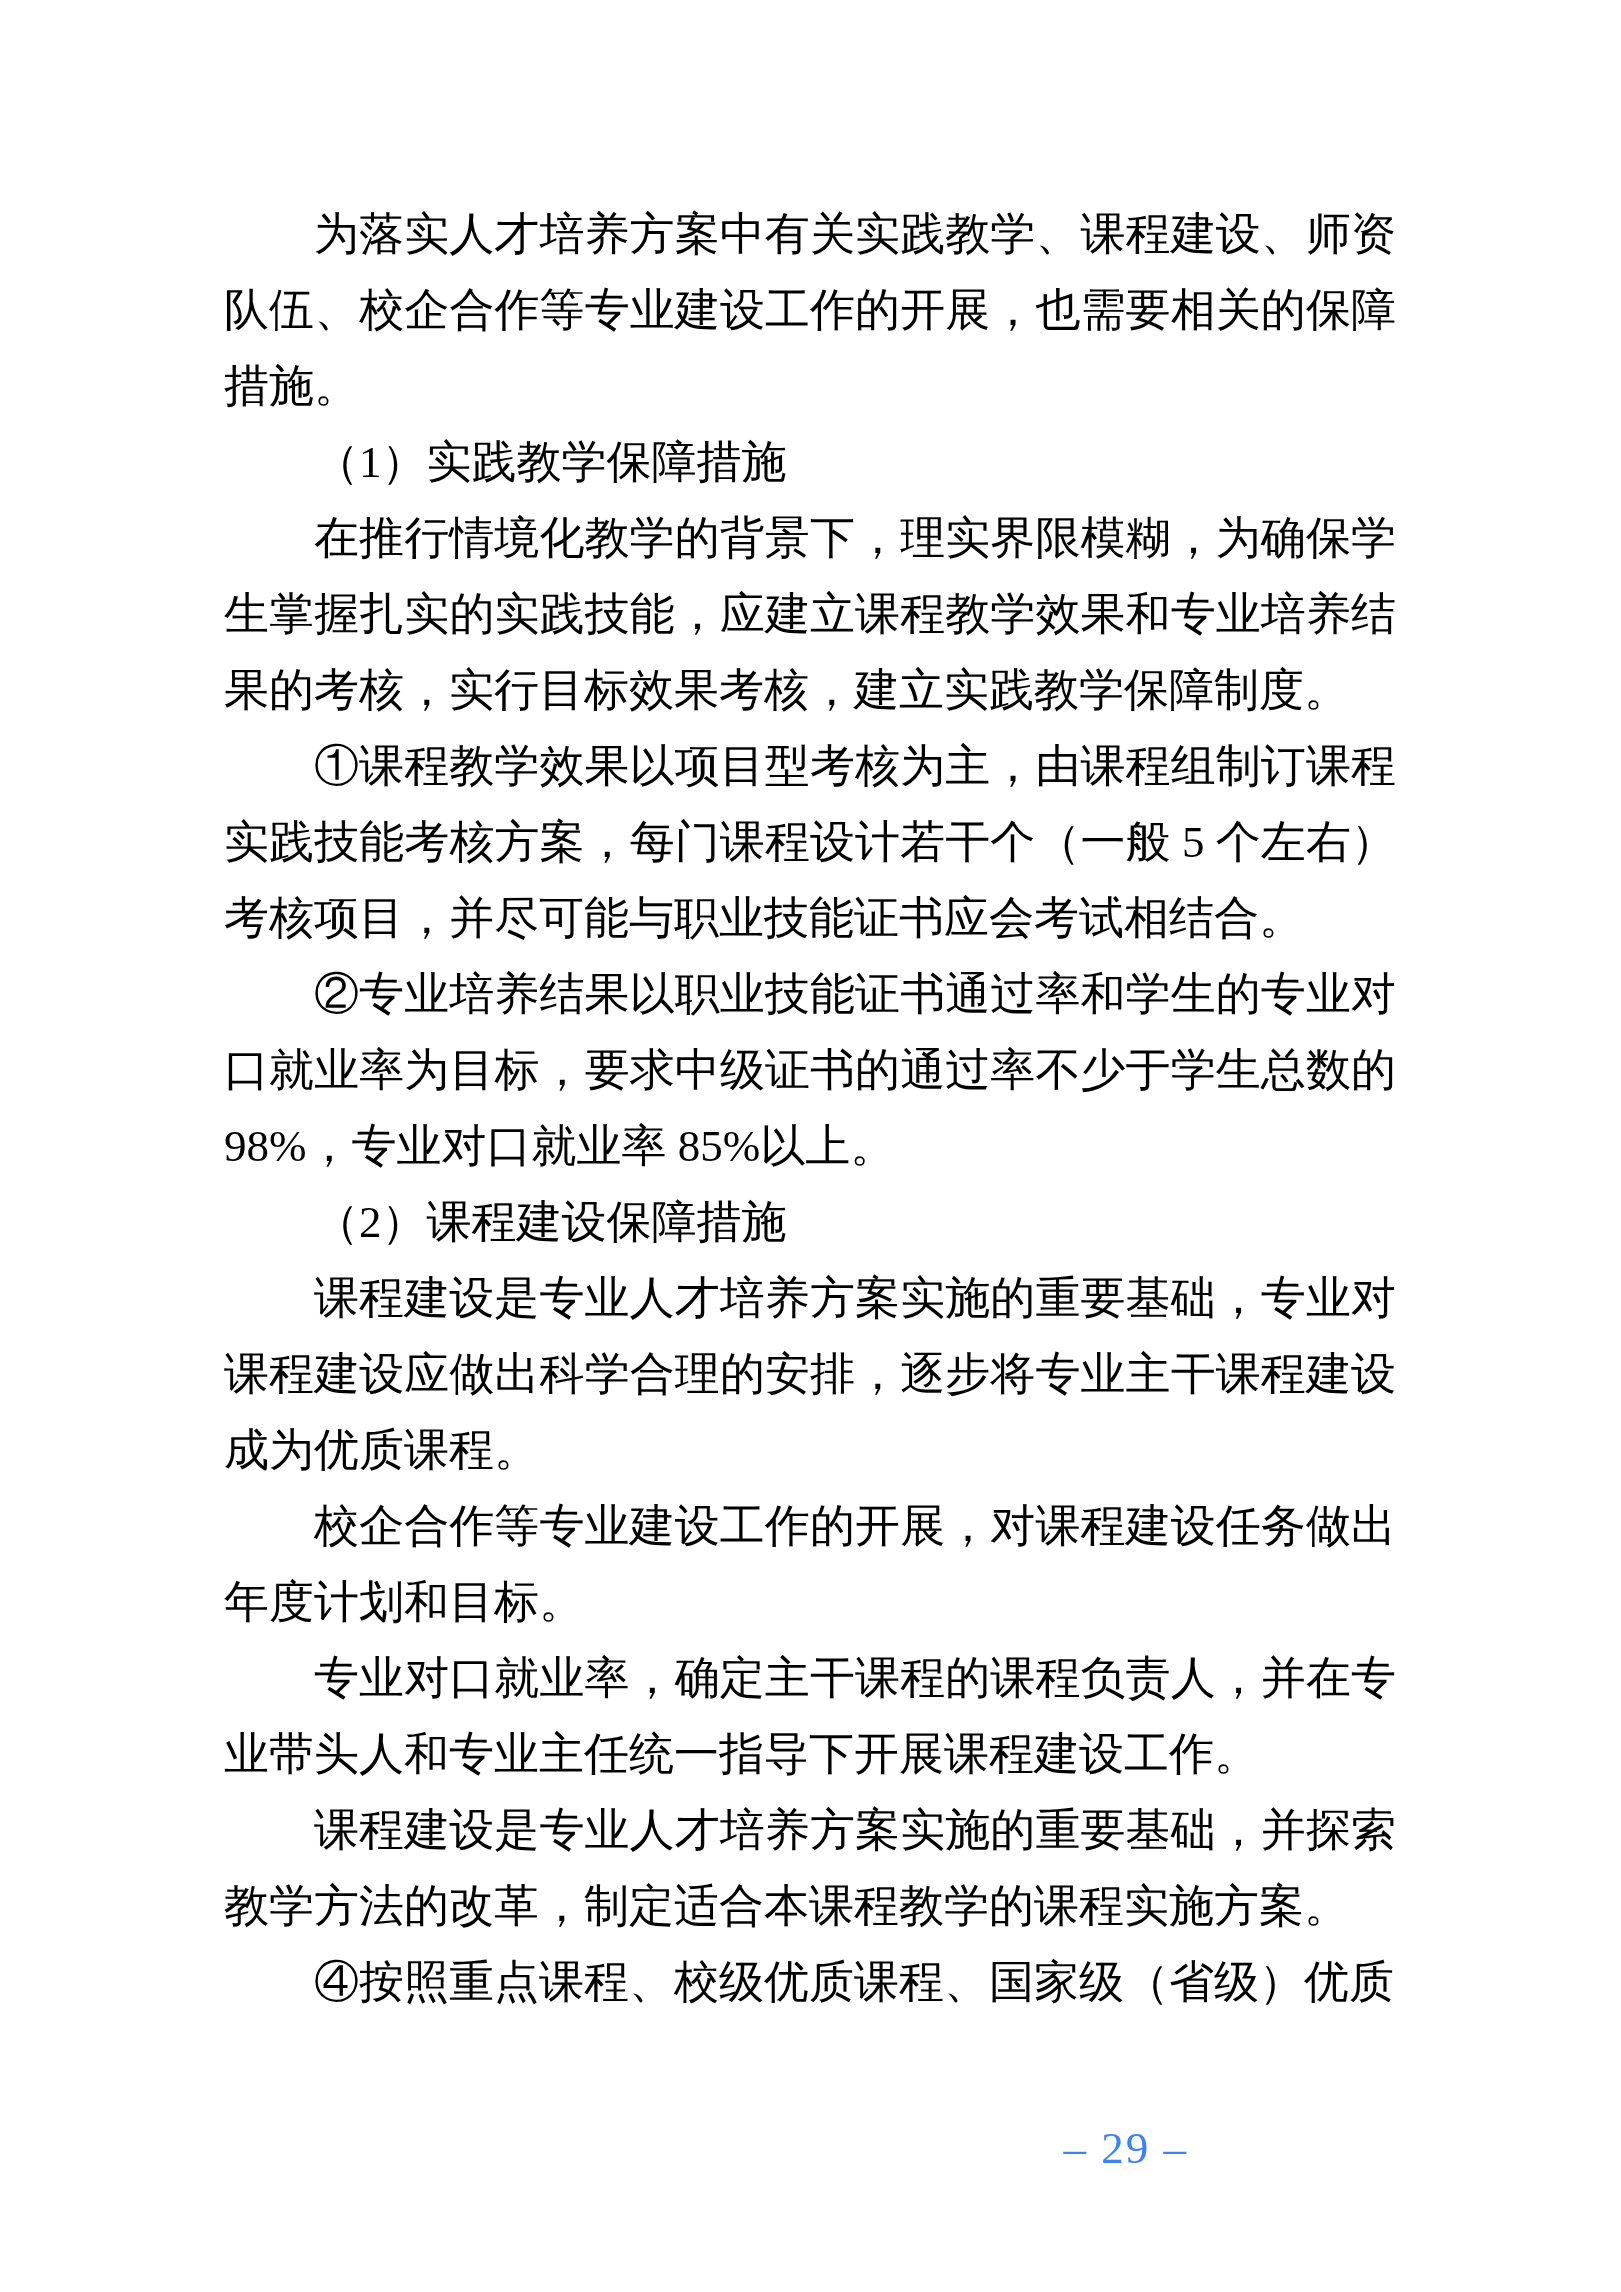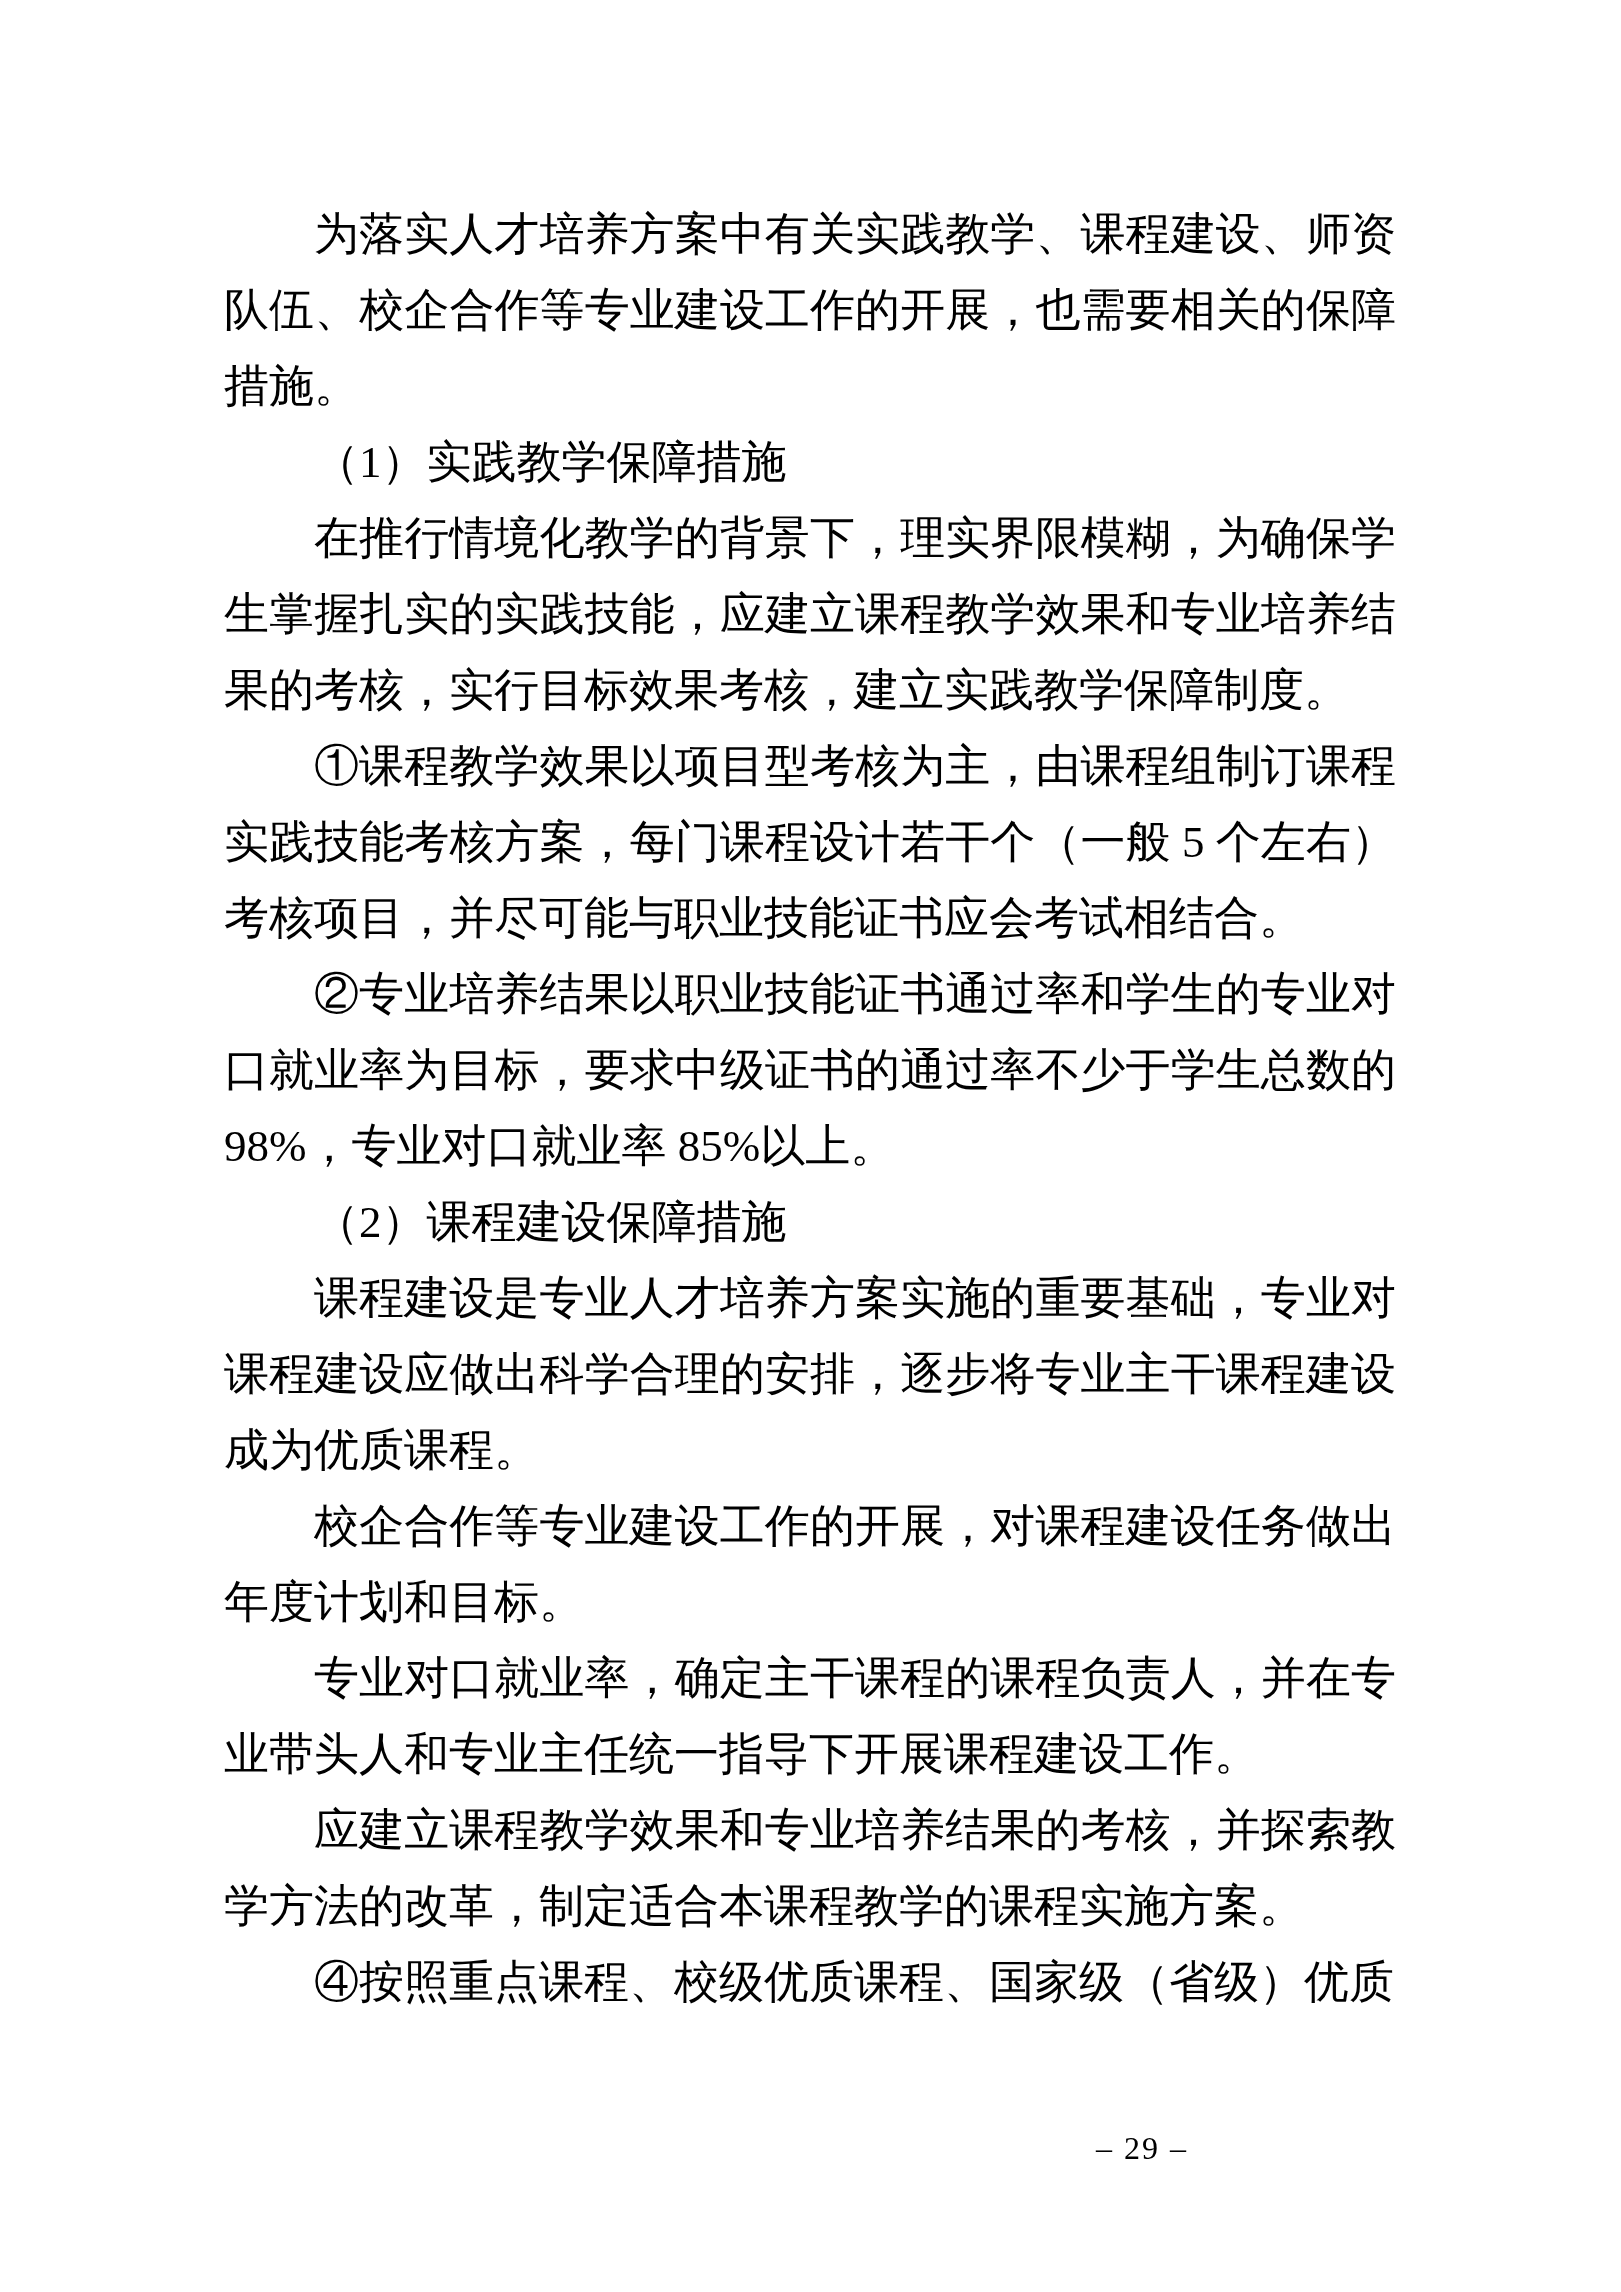--- a/index.html
+++ b/index.html
@@ -27,40 +27,40 @@
     text-align: justify;
     text-justify: inter-ideograph;
     text-indent: 2em;
     font-kerning: none;
     word-break: break-all;
   }
   .footer {
     position: absolute;
     top: 2127px;
     right: 243px;
-    font-size: 32px;
+    font-size: 45px;
     line-height: 43px;
     letter-spacing: 2px;
-    color: #000000;
+    color: #3b82f6;
   }
 </style>
 </head>
 <body>
 
 <div class="page">
   <div class="content">
     <p class="para">为落实人才培养方案中有关实践教学、课程建设、师资队伍、校企合作等专业建设工作的开展，也需要相关的保障措施。</p>
     <p class="para">（1）实践教学保障措施</p>
     <p class="para">在推行情境化教学的背景下，理实界限模糊，为确保学生掌握扎实的实践技能，应建立课程教学效果和专业培养结果的考核，实行目标效果考核，建立实践教学保障制度。</p>
     <p class="para">①课程教学效果以项目型考核为主，由课程组制订课程实践技能考核方案，每门课程设计若干个（一般 5 个左右）考核项目，并尽可能与职业技能证书应会考试相结合。</p>
     <p class="para">②专业培养结果以职业技能证书通过率和学生的专业对口就业率为目标，要求中级证书的通过率不少于学生总数的 98%，专业对口就业率 85%以上。</p>
     <p class="para">（2）课程建设保障措施</p>
     <p class="para">课程建设是专业人才培养方案实施的重要基础，专业对课程建设应做出科学合理的安排，逐步将专业主干课程建设成为优质课程。</p>
     <p class="para">校企合作等专业建设工作的开展，对课程建设任务做出年度计划和目标。</p>
     <p class="para">专业对口就业率，确定主干课程的课程负责人，并在专业带头人和专业主任统一指导下开展课程建设工作。</p>
-    <p class="para">应建立课程教学效果和专业培养结果的考核，并探索教学方法的改革，制定适合本课程教学的课程实施方案。</p>
+    <p class="para">课程建设是专业人才培养方案实施的重要基础，并探索教学方法的改革，制定适合本课程教学的课程实施方案。</p>
     <p class="para">④按照重点课程、校级优质课程、国家级（省级）优质</p>
   </div>
   <div class="footer">
     <span>– 29 –</span>
   </div>
 </div>
 
 
 </body></html>

